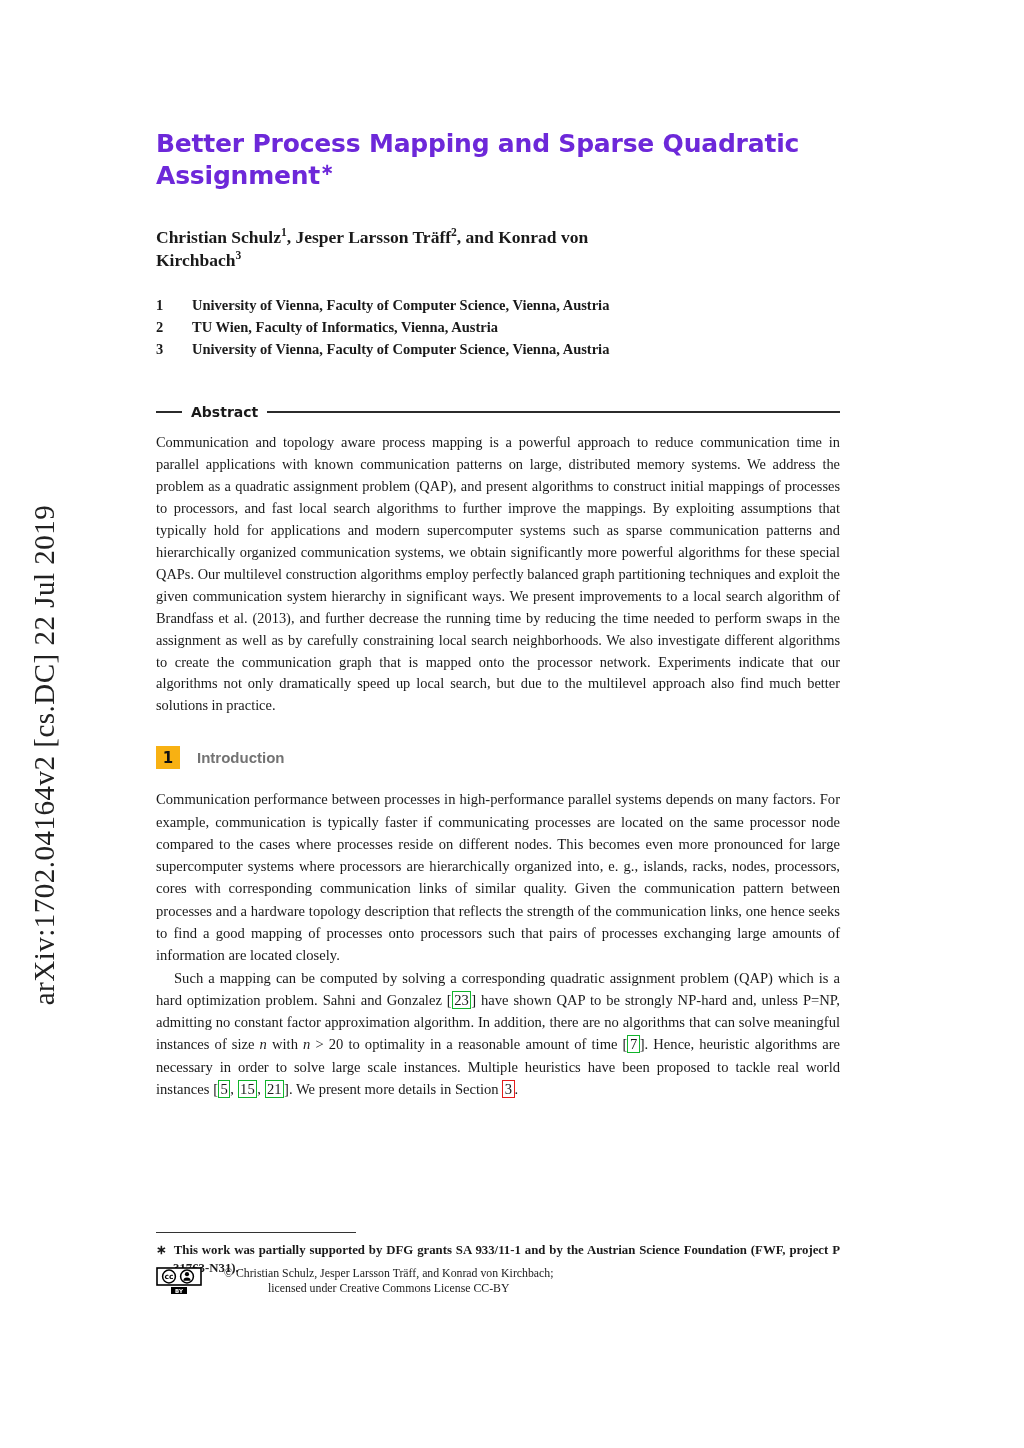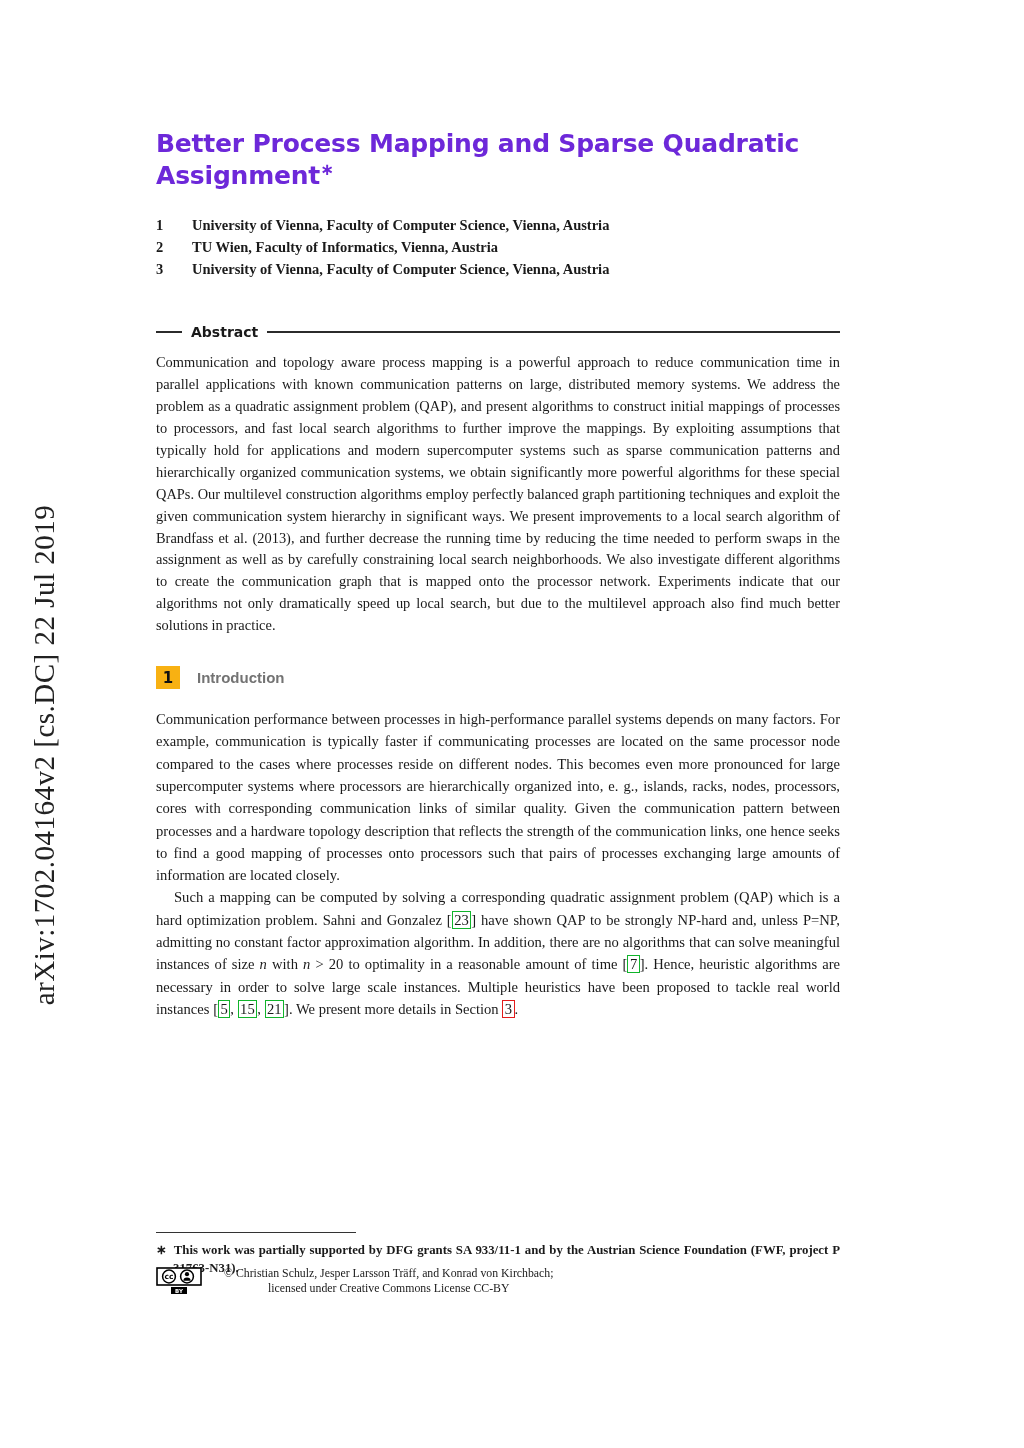--- a/index.html
+++ b/index.html
@@ -68,20 +68,21 @@
 <body>
 
 <div class="page">
 
   <div class="arxiv-stamp">arXiv:1702.04164v2  [cs.DC]  22 Jul 2019</div>
 
   <div class="content">
 
     <h1 class="title"><span class="seg">Better Process Mapping and Sparse Quadratic Assignment</span><span class="sup">∗</span></h1>
 
+    <div class="authors"><span class="seg">Christian Schulz</span><span class="sup">1</span><span class="seg">, Jesper Larsson Träff</span><span class="sup">2</span><span class="seg">, and Konrad von</span><br><span class="seg">Kirchbach</span><span class="sup">3</span></div>
 
     <div class="affiliations">
       <div class="affil-row">
         <span class="affil-num">1</span>
         <span>University of Vienna, Faculty of Computer Science, Vienna, Austria</span>
       </div>
       <div class="affil-row">
         <span class="affil-num">2</span>
         <span>TU Wien, Faculty of Informatics, Vienna, Austria</span>
       </div>

